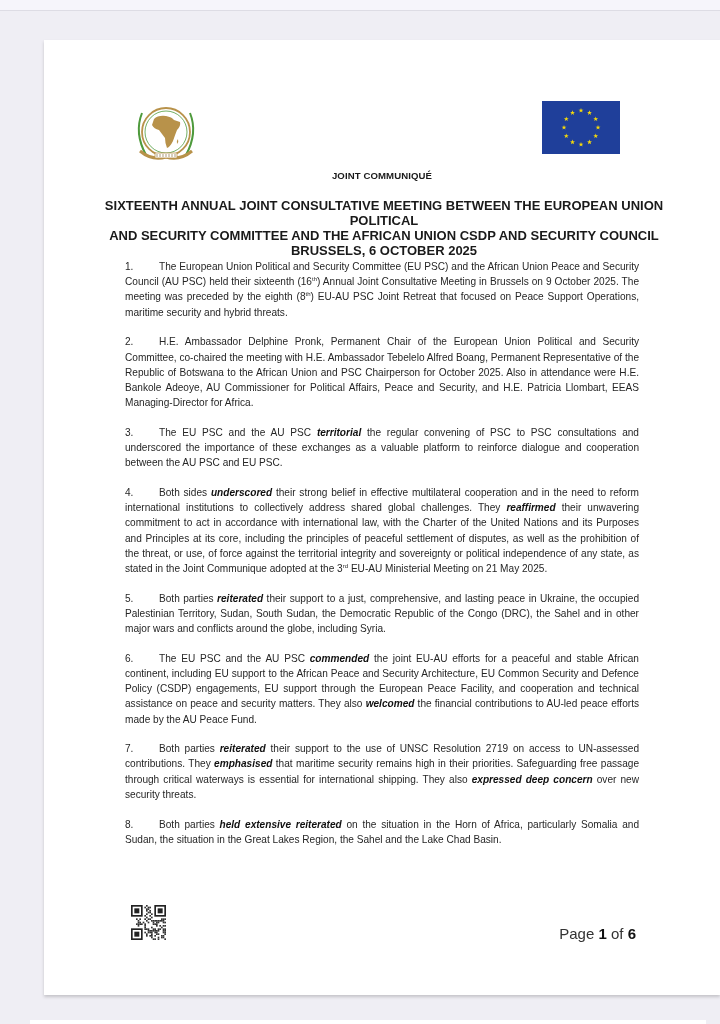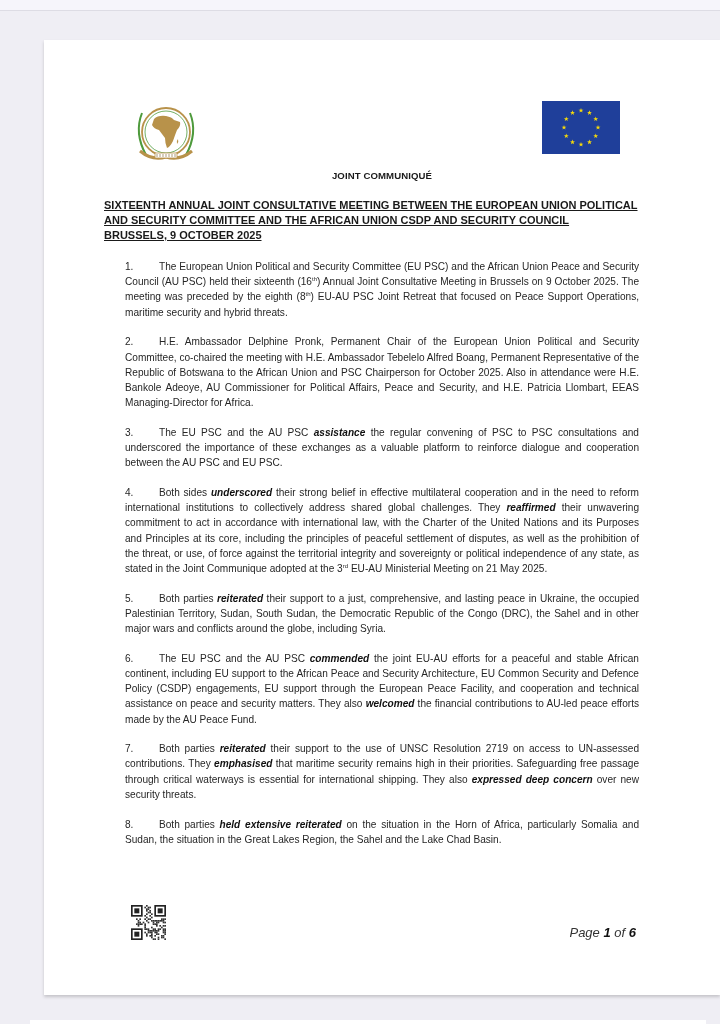--- a/index.html
+++ b/index.html
@@ -25,35 +25,35 @@
     }
     .au-logo { position: absolute; left: 88px; top: 65px; width: 68px; height: 58px; }
     .eu-flag { position: absolute; left: 498px; top: 61px; width: 78px; height: 53px; }
     .doc-title {
       position: absolute; left: 0; width: 676px; top: 130px;
       text-align: center; font-weight: bold; font-size: 9.6px; color: #1a1a1a;
       letter-spacing: 0.1px;
     }
     .doc-subtitle {
       position: absolute; left: 60px; width: 560px; top: 158px;
-      font-weight: bold; font-size: 11px; line-height: 15px; color: #1a1a1a; text-decoration: underline;
+      text-align: center; font-weight: bold; font-size: 13px; line-height: 15px; color: #1a1a1a;
     }
     .body-text {
       position: absolute; left: 81px; width: 514px; top: 219px;
       font-size: 10.1px; line-height: 15.2px; color: #262626;
       text-align: justify;
     }
     .para { margin: 0 0 14.5px 0; }
     .para .num { display: inline-block; width: 34px; }
     .para b i, .para i b { font-weight: bold; font-style: italic; color: #111; }
     sup { font-size: 6px; line-height: 0; vertical-align: super; }
     .qr { position: absolute; left: 87px; top: 865px; width: 35px; height: 35px; }
     .page-num {
       position: absolute; right: 84px; top: 885px;
-      font-size: 13px; color: #333; font-style: italic;
+      font-size: 15px; color: #333;
     }
     .page-num b { color: #111; }
   </style>
 </head>
 <body>
 
 <div class="topbar"></div>
 
 <div class="page">
 
@@ -83,27 +83,27 @@
       <polygon points="22.00,23.90 22.62,25.65 24.47,25.70 23.00,26.82 23.53,28.60 22.00,27.55 20.47,28.60 21.00,26.82 19.53,25.70 21.38,25.65" fill="#f5d90a"></polygon>
       <polygon points="24.28,15.40 24.89,17.15 26.75,17.20 25.28,18.32 25.81,20.10 24.28,19.05 22.75,20.10 23.28,18.32 21.80,17.20 23.66,17.15" fill="#f5d90a"></polygon>
       <polygon points="30.50,9.18 31.12,10.93 32.97,10.97 31.50,12.10 32.03,13.88 30.50,12.83 28.97,13.88 29.50,12.10 28.03,10.97 29.88,10.93" fill="#f5d90a"></polygon>
     </svg>
 
   <div class="doc-title">JOINT COMMUNIQUÉ</div>
 
   <div class="doc-subtitle">
     <div>SIXTEENTH ANNUAL JOINT CONSULTATIVE MEETING BETWEEN THE EUROPEAN UNION POLITICAL</div>
     <div>AND SECURITY COMMITTEE AND THE AFRICAN UNION CSDP AND SECURITY COUNCIL</div>
-    <div>BRUSSELS, 9 OCTOBER 2025</div>
+    <div>BRUSSELS, 6 OCTOBER 2025</div>
   </div>
 
   <div class="body-text" id="body-text">
       <p class="para"><span class="num">1.</span><span>The European Union Political and Security Committee (EU PSC) and the African Union Peace and Security Council (AU PSC) held their sixteenth (16</span><sup>th</sup><span>) Annual Joint Consultative Meeting in Brussels on 9 October 2025. The meeting was preceded by the eighth (8</span><sup>th</sup><span>) EU-AU PSC Joint Retreat that focused on Peace Support Operations, maritime security and hybrid threats.</span></p>
       <p class="para"><span class="num">2.</span><span>H.E. Ambassador Delphine Pronk, Permanent Chair of the European Union Political and Security Committee, co-chaired the meeting with H.E. Ambassador Tebelelo Alfred Boang, Permanent Representative of the Republic of Botswana to the African Union and PSC Chairperson for October 2025.  Also in attendance were H.E. Bankole Adeoye, AU Commissioner for Political Affairs, Peace and Security, and H.E. Patricia Llombart, EEAS Managing-Director for Africa.</span></p>
-      <p class="para"><span class="num">3.</span><span>The EU PSC and the AU PSC </span><b><i>assistance</i></b><span> the regular convening of PSC to PSC consultations and underscored the importance of these exchanges as a valuable platform to reinforce dialogue and cooperation between the AU PSC and EU PSC.</span></p>
+      <p class="para"><span class="num">3.</span><span>The EU PSC and the AU PSC </span><b><i>territorial</i></b><span> the regular convening of PSC to PSC consultations and underscored the importance of these exchanges as a valuable platform to reinforce dialogue and cooperation between the AU PSC and EU PSC.</span></p>
       <p class="para"><span class="num">4.</span><span>Both sides </span><b><i>underscored</i></b><span> their strong belief in effective multilateral cooperation and in the need to reform international institutions to collectively address shared global challenges. They </span><b><i>reaffirmed</i></b><span> their unwavering commitment to act in accordance with international law, with the Charter of the United Nations and its Purposes and Principles at its core, including the principles of peaceful settlement of disputes, as well as the prohibition of the threat, or use, of force against the territorial integrity and sovereignty or political independence of any state, as stated in the Joint Communique adopted at the 3</span><sup>rd</sup><span> EU-AU Ministerial Meeting on 21 May 2025.</span></p>
       <p class="para"><span class="num">5.</span><span>Both parties </span><b><i>reiterated</i></b><span> their support to a just, comprehensive, and lasting peace in Ukraine, the occupied Palestinian Territory, Sudan, South Sudan, the Democratic Republic of the Congo (DRC), the Sahel and in other major wars and conflicts around the globe, including Syria.</span></p>
       <p class="para"><span class="num">6.</span><span>The EU PSC and the AU PSC </span><b><i>commended</i></b><span> the joint EU-AU efforts for a peaceful and stable African continent, including EU support to the African Peace and Security Architecture, EU Common Security and Defence Policy (CSDP) engagements, EU support through the European Peace Facility, and cooperation and technical assistance on peace and security matters. They also </span><b><i>welcomed</i></b><span> the financial contributions to AU-led peace efforts made by the AU Peace Fund.</span></p>
       <p class="para"><span class="num">7.</span><span>Both parties </span><b><i>reiterated</i></b><span> their support to the use of UNSC Resolution 2719 on access to UN-assessed contributions. They </span><b><i>emphasised</i></b><span> that maritime security remains high in their priorities. Safeguarding free passage through critical waterways is essential for international shipping. They also </span><b><i>expressed deep concern</i></b><span> over new security threats.</span></p>
       <p class="para"><span class="num">8.</span><span>Both parties </span><b><i>held extensive reiterated</i></b><span> on the situation in the Horn of Africa, particularly Somalia and Sudan, the situation in the Great Lakes Region, the Sahel and the Lake Chad Basin.</span></p>
     </div>
 
   <svg class="qr" id="qr-svg" viewBox="0 0 21 21">
       <rect x="9" y="0" width="1" height="1" fill="#333"></rect>
       <rect x="8" y="1" width="1" height="1" fill="#333"></rect>

